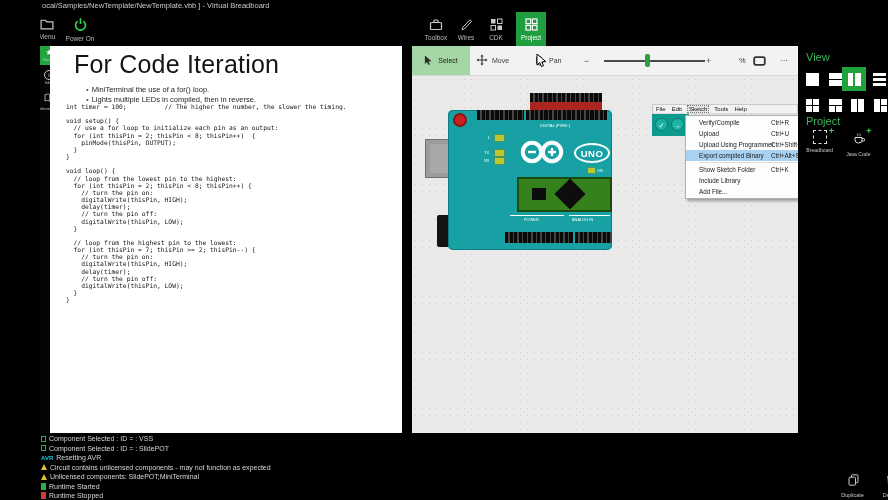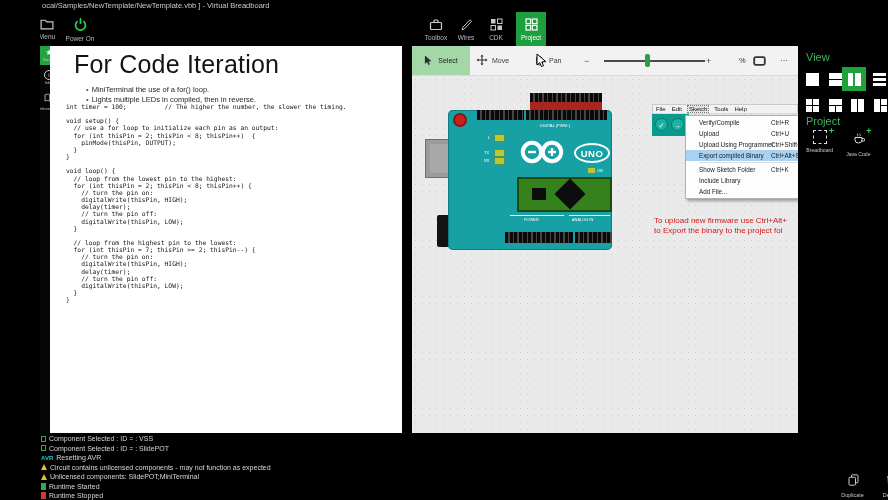--- a/index.html
+++ b/index.html
@@ -325,24 +325,20 @@
     <div class="abs dropdown">
       <div class="mi"><span>Verify/Compile</span><span class="sc">Ctrl+R</span></div>
       <div class="mi"><span>Upload</span><span class="sc">Ctrl+U</span></div>
       <div class="mi"><span>Upload Using Programmer</span><span class="sc">Ctrl+Shift+</span></div>
       <div class="mi hl"><span>Export compiled Binary</span><span class="sc">Ctrl+Alt+S</span></div>
       <div class="msep"></div>
       <div class="mi"><span>Show Sketch Folder</span><span class="sc">Ctrl+K</span></div>
       <div class="mi"><span>Include Library</span><span class="sc"></span></div>
       <div class="mi"><span>Add File...</span><span class="sc"></span></div>
     </div>
-    <div class="abs tip-body">
-      <div>To upload new firmware use Ctrl+Alt+</div>
-      <div>to Export the binary to the project fol</div>
-    </div>
 
     <div class="abs" style="left:124px;top:7px;z-index:60;">
       <svg width="11" height="15" viewBox="0 0 11 15">
           <path d="M1 1 L1 12 L3.8 9.6 L5.5 13.6 L7.5 12.7 L5.8 8.9 L9.8 8.6 Z" fill="#fff" stroke="#000" stroke-width="1"></path>
         </svg>
     </div>
   </div>
 
   <div class="abs rpanel">
     <div class="abs phead" style="left:8px;top:51px;">View</div>

